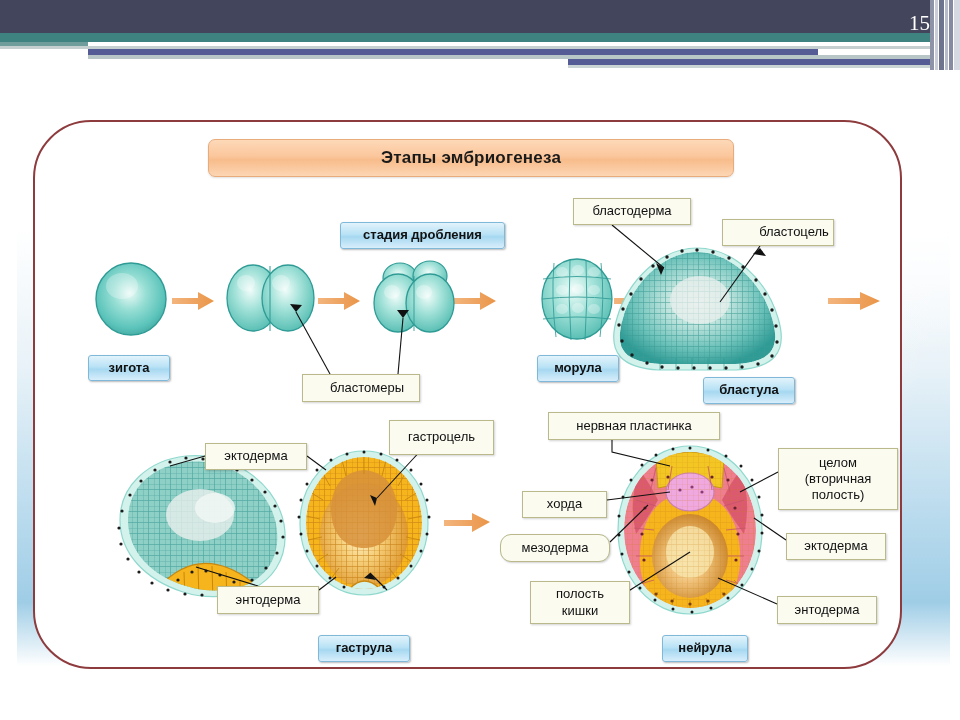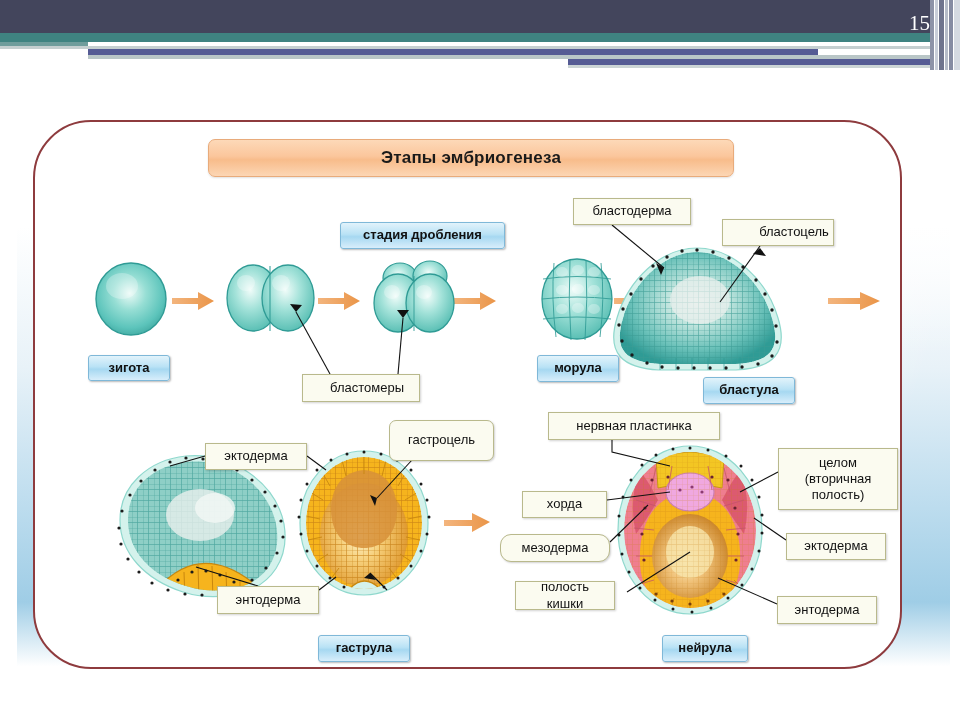--- a/index.html
+++ b/index.html
@@ -504,25 +504,25 @@
   <div class="chip" style="left:537px;top:355px;width:82px;height:27px;">морула</div>
   <div class="chip" style="left:703px;top:377px;width:92px;height:27px;">бластула</div>
   <div class="chip" style="left:318px;top:635px;width:92px;height:27px;">гаструла</div>
   <div class="chip" style="left:662px;top:635px;width:86px;height:27px;">нейрула</div>
 
   <div class="note" style="left:302px;top:374px;width:118px;height:28px;padding-left:16px;">бластомеры</div>
   <div class="note" style="left:573px;top:198px;width:118px;height:27px;">бластодерма</div>
   <div class="note" style="left:722px;top:219px;width:112px;height:27px;padding-left:36px;">бластоцель</div>
   <div class="note" style="left:205px;top:443px;width:102px;height:27px;">эктодерма</div>
   <div class="note" style="left:217px;top:586px;width:102px;height:28px;">энтодерма</div>
-  <div class="note" style="left:389px;top:420px;width:105px;height:41px;border-radius:7px;">гастроцель</div>
+  <div class="note" style="left:389px;top:420px;width:105px;height:35px;">гастроцель</div>
   <div class="note" style="left:548px;top:412px;width:172px;height:28px;">нервная пластинка</div>
   <div class="note" style="left:778px;top:448px;width:120px;height:62px;white-space:pre-line;">целом
 (вторичная
 полость)</div>
   <div class="note" style="left:522px;top:491px;width:85px;height:27px;">хорда</div>
   <div class="note" style="left:500px;top:534px;width:110px;height:28px;border-radius:11px;">мезодерма</div>
   <div class="note" style="left:786px;top:533px;width:100px;height:27px;">эктодерма</div>
-  <div class="note" style="left:515px;top:581px;width:100px;height:29px;white-space:pre-line;">полость
+  <div class="note" style="left:530px;top:581px;width:100px;height:43px;white-space:pre-line;">полость
 кишки</div>
   <div class="note" style="left:777px;top:596px;width:100px;height:28px;">энтодерма</div>
 
 </div>
 
 </body></html>

